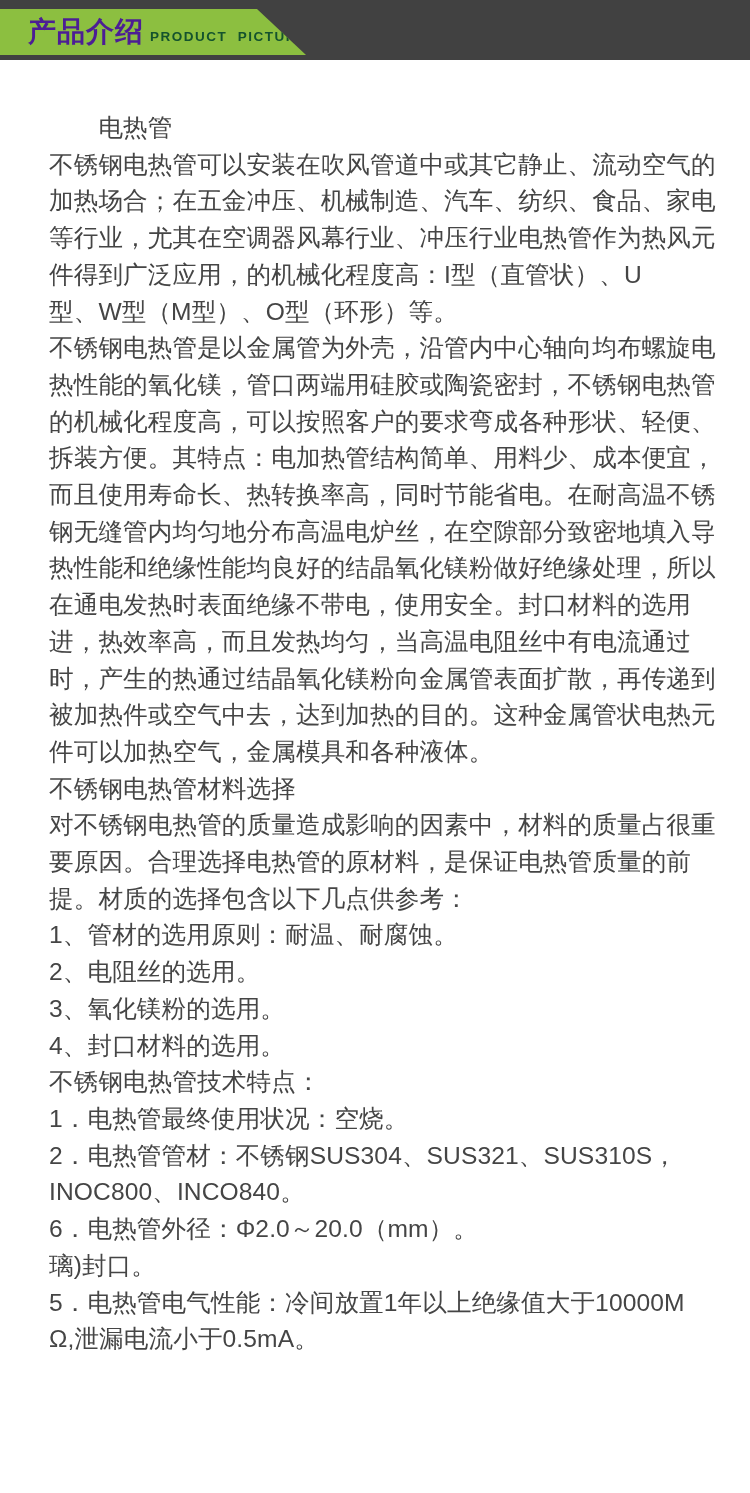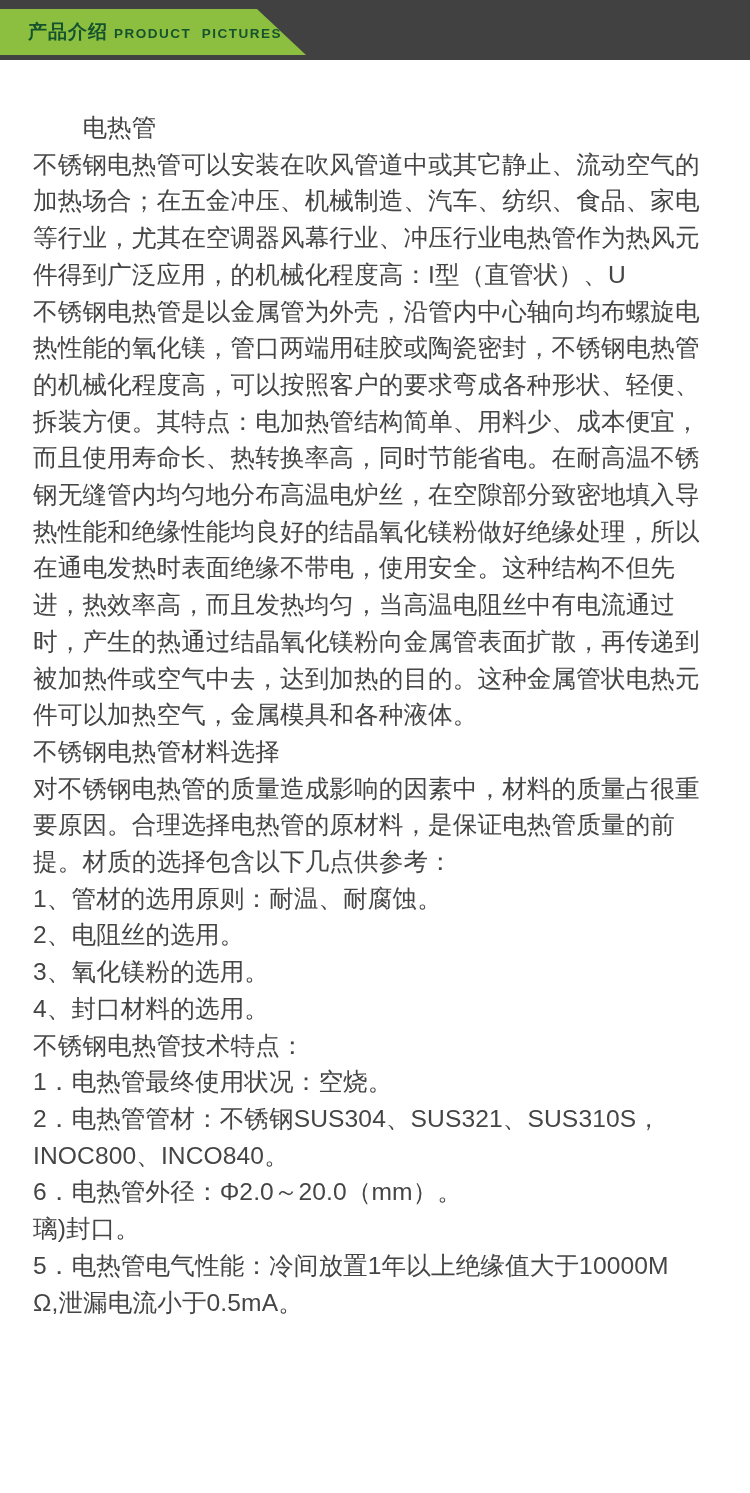--- a/index.html
+++ b/index.html
@@ -28,38 +28,38 @@
     width: 306px;
     height: 46px;
     background: #8CBF40;
     clip-path: polygon(0 0, 257px 0, 306px 100%, 0 100%);
     display: flex;
     align-items: baseline;
   }
   .ribbon-cn {
     margin-left: 28px;
     margin-top: 11px;
-    font-size: 19px;
+    font-size: 28px;
     font-weight: bold;
-    color: #14532d;
+    color: #4c1d95;
     letter-spacing: 1px;
     line-height: 24px;
     white-space: pre;
   }
   .ribbon-en {
     margin-left: 6px;
     font-size: 13.5px;
     font-weight: bold;
     color: #14532d;
     letter-spacing: 1.5px;
     white-space: pre;
   }
   .description {
     margin-top: 50px;
-    padding-left: 33px;
+    padding-left: 49px;
     padding-right: 20px;
   }
   .text-line {
     font-size: 24.6px;
     line-height: 36.7px;
     color: #454545;
     white-space: pre;
     letter-spacing: 0.1px;
   }
 </style>
@@ -77,28 +77,29 @@
     </div>
   </header>
 
   <main class="description">
     <div>
         <div class="text-line">　　电热管</div>
         <div class="text-line">不锈钢电热管可以安装在吹风管道中或其它静止、流动空气的</div>
         <div class="text-line">加热场合；在五金冲压、机械制造、汽车、纺织、食品、家电</div>
         <div class="text-line">等行业，尤其在空调器风幕行业、冲压行业电热管作为热风元</div>
         <div class="text-line">件得到广泛应用，的机械化程度高：I型（直管状）、U</div>
+        <div class="text-line">型、W型（M型）、O型（环形）等。</div>
         <div class="text-line">不锈钢电热管是以金属管为外壳，沿管内中心轴向均布螺旋电</div>
         <div class="text-line">热性能的氧化镁，管口两端用硅胶或陶瓷密封，不锈钢电热管</div>
         <div class="text-line">的机械化程度高，可以按照客户的要求弯成各种形状、轻便、</div>
         <div class="text-line">拆装方便。其特点：电加热管结构简单、用料少、成本便宜，</div>
         <div class="text-line">而且使用寿命长、热转换率高，同时节能省电。在耐高温不锈</div>
         <div class="text-line">钢无缝管内均匀地分布高温电炉丝，在空隙部分致密地填入导</div>
         <div class="text-line">热性能和绝缘性能均良好的结晶氧化镁粉做好绝缘处理，所以</div>
-        <div class="text-line">在通电发热时表面绝缘不带电，使用安全。这种结构不但先</div>
+        <div class="text-line">在通电发热时表面绝缘不带电，使用安全。封口材料的选用</div>
         <div class="text-line">进，热效率高，而且发热均匀，当高温电阻丝中有电流通过</div>
         <div class="text-line">时，产生的热通过结晶氧化镁粉向金属管表面扩散，再传递到</div>
         <div class="text-line">被加热件或空气中去，达到加热的目的。这种金属管状电热元</div>
         <div class="text-line">件可以加热空气，金属模具和各种液体。</div>
         <div class="text-line">不锈钢电热管材料选择</div>
         <div class="text-line">对不锈钢电热管的质量造成影响的因素中，材料的质量占很重</div>
         <div class="text-line">要原因。合理选择电热管的原材料，是保证电热管质量的前</div>
         <div class="text-line">提。材质的选择包含以下几点供参考：</div>
         <div class="text-line">1、管材的选用原则：耐温、耐腐蚀。</div>
         <div class="text-line">2、电阻丝的选用。</div>

